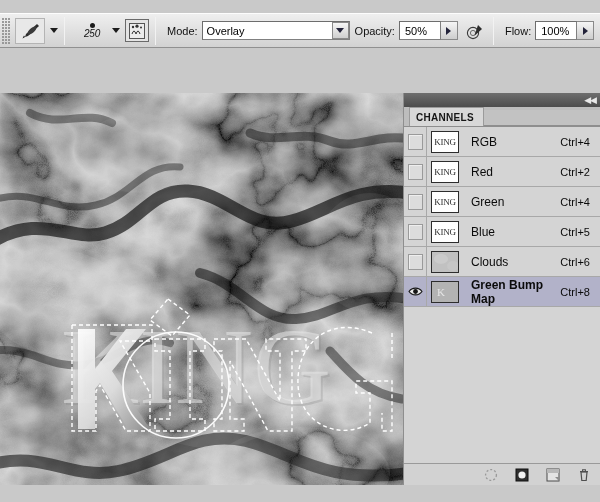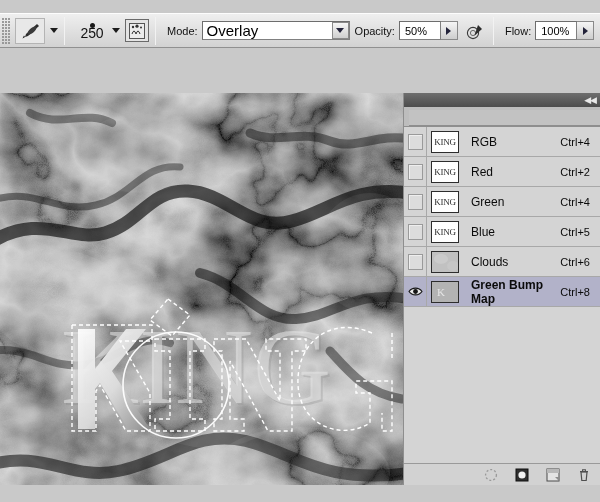--- a/index.html
+++ b/index.html
@@ -57,39 +57,39 @@
   }
   .brush-preset {
     display: flex; flex-direction: column; align-items: center;
     justify-content: center; width: 30px; flex: none; margin-left: 6px;
   }
   .brush-dot {
     width: 5px; height: 5px; border-radius: 50%;
     background: #1a1a1a; margin-bottom: 1px;
   }
   .brush-size {
-    font-size: 14px; color: #111; line-height: 9px; letter-spacing: -0.2px;
+    font-size: 10px; color: #111; line-height: 9px; letter-spacing: -0.2px; font-style: italic;
   }
   .icon-btn {
     width: 24px; height: 23px; flex: none;
     display: flex; align-items: center; justify-content: center;
     margin-left: 5px;
   }
   .icon-btn.framed { border: 1px solid #6a6a6a; background: #e4e4e4; }
   .opt-label { margin-left: 5px; margin-right: 4px; flex: none; color: #101010; font-size: 11px; }
 
   .combo {
     height: 19px; flex: none;
     border: 1px solid #808080;
     border-top-color: #6d6d6d; border-left-color: #6d6d6d;
     background: #fff;
     display: flex; align-items: center;
     position: relative;
   }
-  .combo .val { padding-left: 4px; font-size: 15px; color: #000; }
+  .combo .val { padding-left: 4px; font-size: 11px; color: #000; }
   .combo.wide { width: 148px; }
   .combo .arrow-box {
     position: absolute; right: 0; top: 0; width: 17px; height: 17px;
     background: linear-gradient(#f6f6f6, #cfcfcf);
     border: 1px solid #8a8a8a;
     display: flex; align-items: center; justify-content: center;
   }
   .chev {
     width: 0; height: 0;
     border-left: 4px solid transparent;
@@ -375,20 +375,23 @@
     </svg>
   </div>
 
   <div class="panel">
 
     <div class="panel-titlebar">
       <span class="collapse-arrows">◀◀</span>
     </div>
 
     <div class="panel-tabstrip">
+      <div class="panel-tab">
+        <span>CHANNELS</span>
+      </div>
       <div class="panel-tab-rest"></div>
     </div>
 
     <div class="channel-list" id="channel-list">
         <div class="ch-row">
           <div class="eye-cell">
             <div class="eye-box"></div>
           </div>
           <div class="thumb">
             <span class="thumb-king">KING</span>

